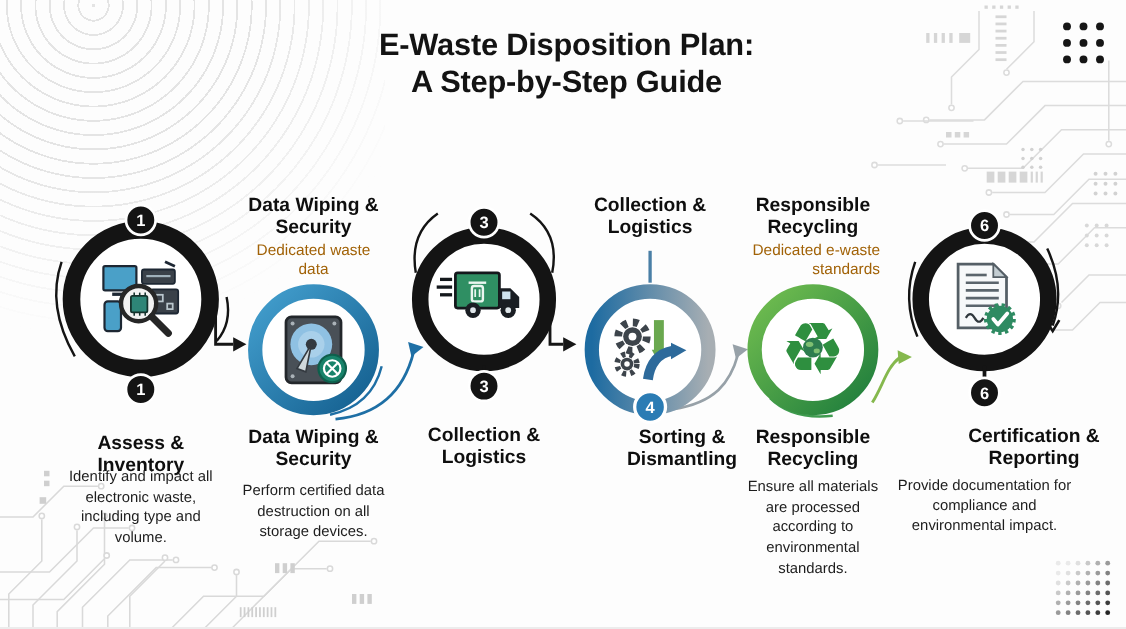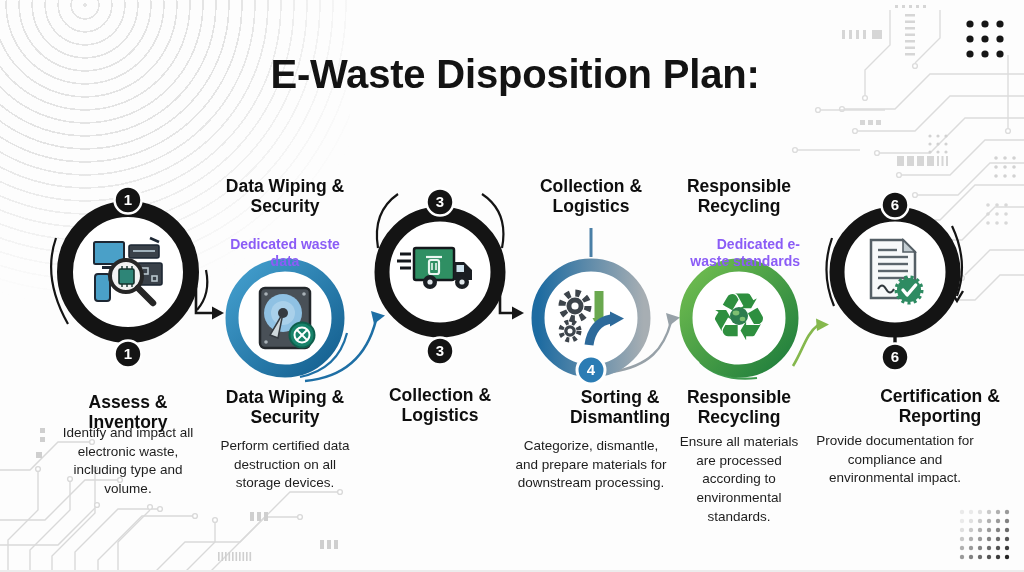--- a/index.html
+++ b/index.html
@@ -12,25 +12,25 @@
   .halftone{
     position:absolute;left:0;top:0;width:350px;height:400px;z-index:0;
     background:
       radial-gradient(circle at 85px 5px, rgba(255,255,255,0) 0 150px, #fdfdfd 300px),
       repeating-radial-gradient(circle at 85px 5px, #e4e4e4 0 1.6px, transparent 1.6px 13px);
   }
   svg.layer{position:absolute;left:0;top:0;z-index:1;}
   svg.diagram{z-index:2;}
   .txt{position:absolute;z-index:3;text-align:center;}
   .main-title{
-    left:162px;top:50px;width:706px;
-    font-size:40px;font-weight:700;letter-spacing:-.2px;line-height:1.22;color:#131313;
+    left:162px;top:24px;width:706px;
+    font-size:28px;font-weight:700;letter-spacing:-.2px;line-height:1.22;color:#131313;
   }
   .top-label .tl-title{font-size:17.5px;font-weight:700;line-height:1.15;color:#0e0e0e;}
-  .top-label .tl-sub{font-size:14px;font-weight:700;line-height:1.2;color:#8b5cf6;margin:20px auto 0;}
+  .top-label .tl-sub{font-size:14px;font-weight:400;line-height:1.2;color:#a16207;margin:3px auto 0;}
   .step-title{font-size:17.5px;font-weight:700;line-height:1.15;color:#0e0e0e;}
   .step-desc{font-size:13.5px;font-weight:400;line-height:1.38;color:#1d1d1d;}
   .bottom-line{position:absolute;left:0;bottom:0;width:100%;height:2px;background:#ececec;z-index:1;}
 </style>
 </head>
 <body>
 
 <div class="stage">
 
   <div class="halftone"></div>
@@ -400,20 +400,21 @@
       </g>
       <g>
         <circle cx="895" cy="357" r="13.5" fill="#141414" stroke="#ffffff" stroke-width="2.5"></circle>
         <text x="895" y="362.3" fill="#ffffff">6</text>
       </g>
     </g>
   </svg>
 
   <div class="txt main-title">
     <div>E-Waste Disposition Plan:</div>
+    <div>A Step-by-Step Guide</div>
   </div>
 
   <div class="txt top-label" style="left:215px;top:176px;width:140px;">
     <div class="tl-title">Data Wiping &amp; Security</div>
     <div class="tl-sub" style="max-width:118px;">Dedicated waste data</div>
   </div>
   <div class="txt top-label" style="left:535px;top:176px;width:112px;">
     <div class="tl-title">Collection &amp; Logistics</div>
   </div>
   <div class="txt top-label" style="left:678px;top:176px;width:122px;">
@@ -423,18 +424,17 @@
 
   <div class="txt step-title" style="left:73px;top:368px;width:110px;margin-top:24px;">Assess &amp; Inventory</div>
   <div class="txt step-title" style="left:225px;top:387px;width:120px;">Data Wiping &amp; Security</div>
   <div class="txt step-title" style="left:378px;top:385px;width:124px;">Collection &amp; Logistics</div>
   <div class="txt step-title" style="left:560px;top:387px;width:120px;">Sorting &amp; Dismantling</div>
   <div class="txt step-title" style="left:680px;top:387px;width:118px;">Responsible Recycling</div>
   <div class="txt step-title" style="left:870px;top:386px;width:140px;">Certification &amp; Reporting</div>
 
   <div class="txt step-desc" style="left:53px;top:424px;width:150px;">Identify and impact all electronic waste, including type and volume.</div>
   <div class="txt step-desc" style="left:215px;top:437px;width:140px;">Perform certified data destruction on all storage devices.</div>
-  <div class="txt step-desc" style="left:511px;top:437px;width:160px;">Categorize, dismantle, and prepare materials for downstream processing.</div>
   <div class="txt step-desc" style="left:815px;top:432px;width:160px;">Provide documentation for compliance and environmental impact.</div>
   <div class="txt step-desc" style="left:669px;top:433px;width:140px;">Ensure all materials are processed according to environmental standards.</div>
 
   <div class="bottom-line"></div>
 </div>
 
 </body></html>

